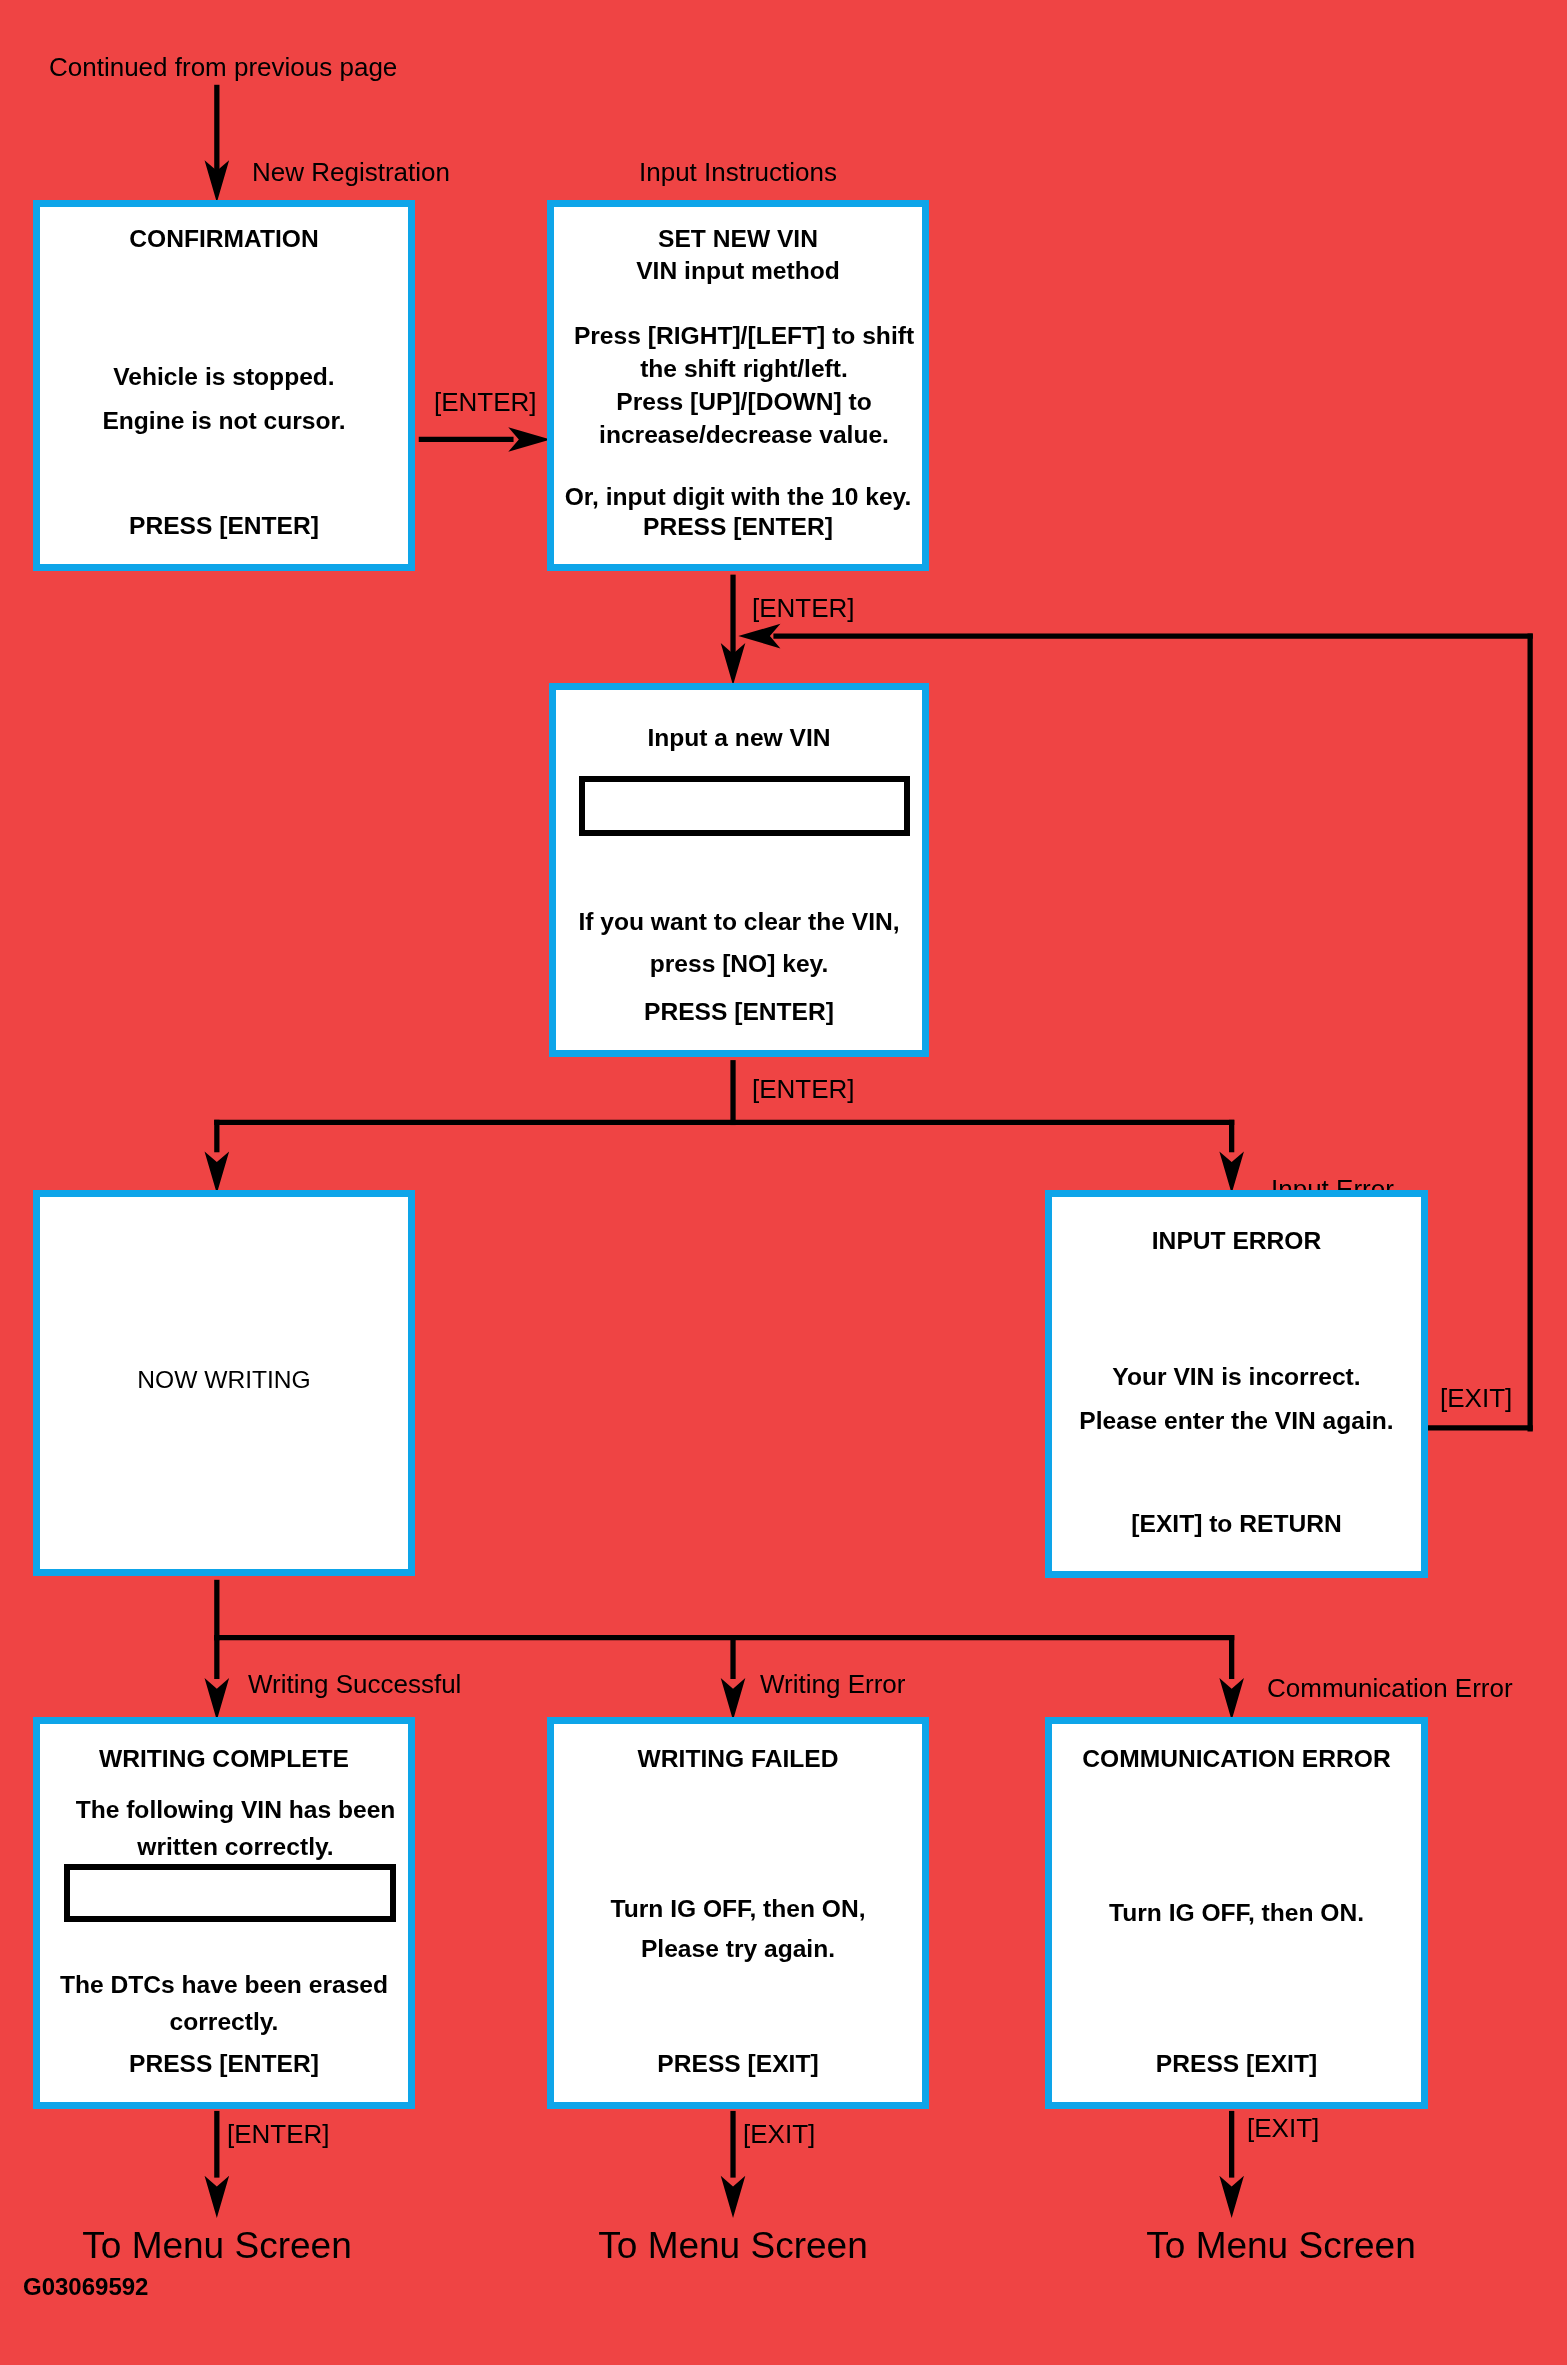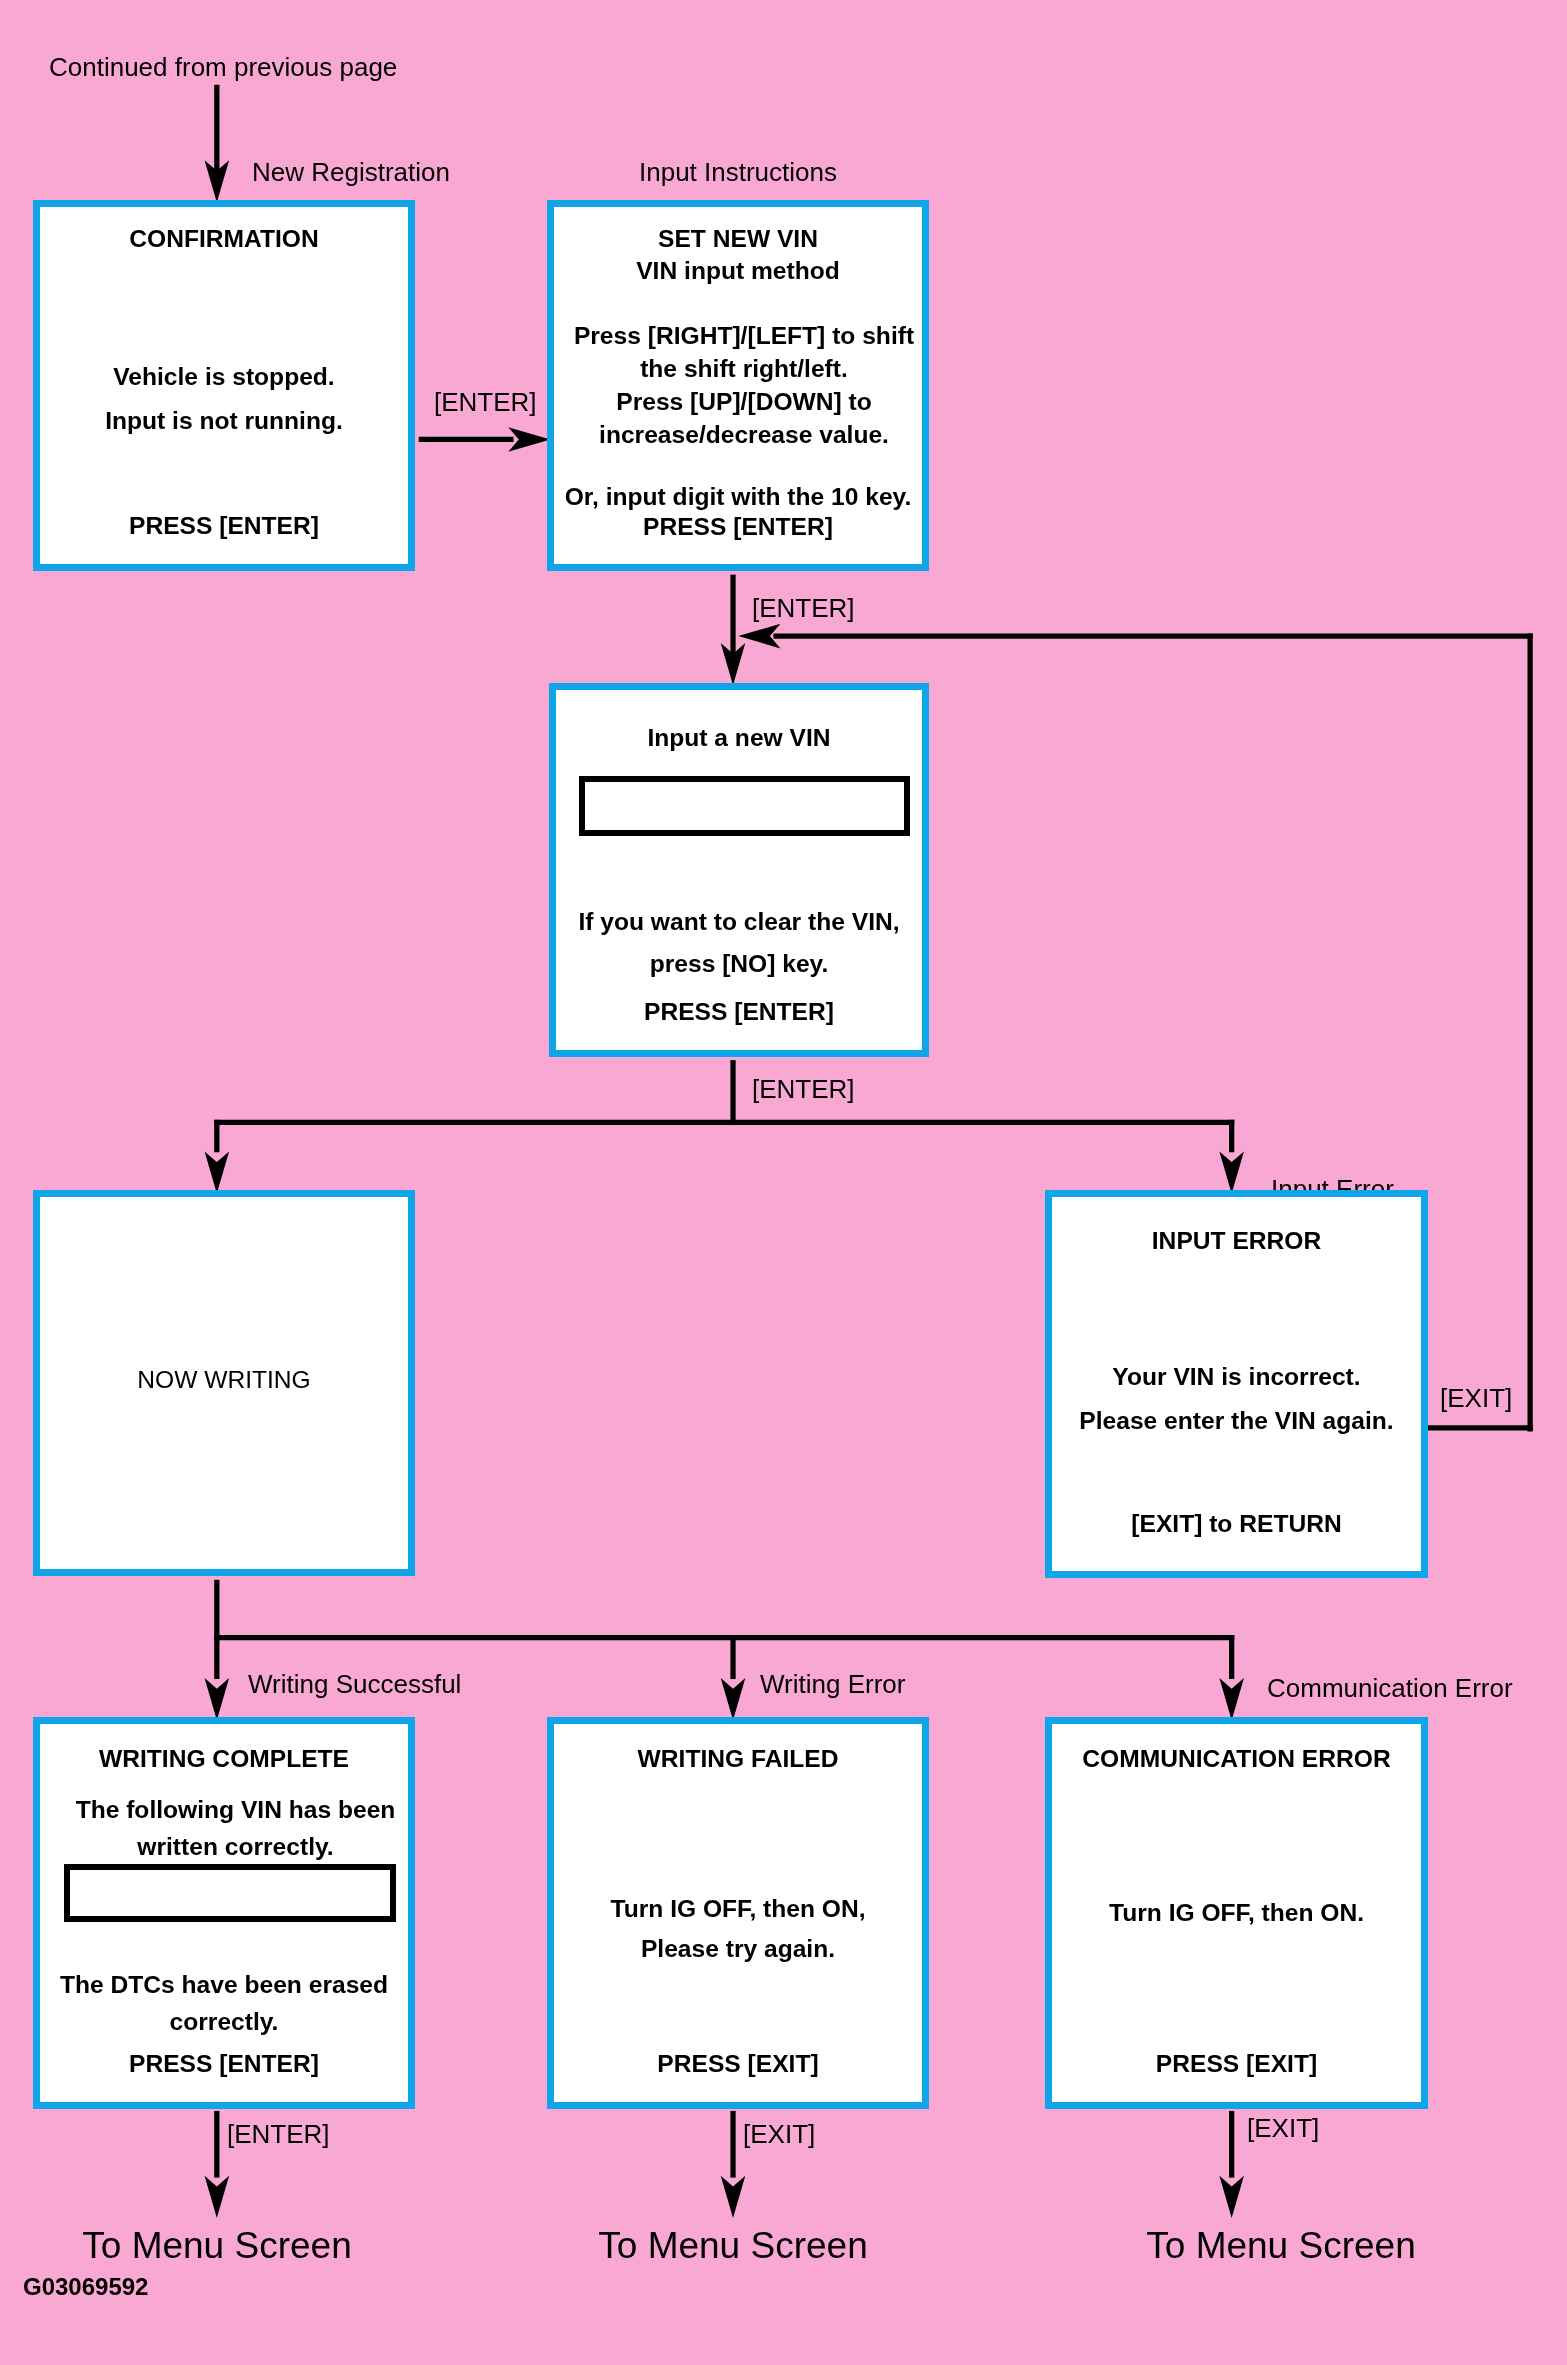--- a/index.html
+++ b/index.html
@@ -1,17 +1,17 @@
 <!DOCTYPE html>
 <html style="font-size:14px"><head>
 <meta charset="utf-8">
 <style>
   html,body{margin:0;padding:0;background:#fff;}
   #stage{
-    position:relative;width:1567px;height:2366px;background:#f9a8d4;
+    position:relative;width:1567px;height:2366px;background:#ef4444;
     font-family:"Liberation Sans",sans-serif;color:#000;overflow:hidden;
   }
   #wires{position:absolute;left:0;top:0;width:1567px;height:2366px;}
   #wires line{stroke:#000;stroke-width:6;}
   #wires path{fill:#000;stroke:none;}
   .screen-box{
     position:absolute;border:7px solid #0ea5e9;background:#fff;box-sizing:border-box;
   }
   .bx-text{
     position:absolute;left:0;right:0;text-align:center;
@@ -125,21 +125,21 @@
   <div class="menu-lbl" style="left:50px;top:2225px;">To Menu Screen</div>
   <div class="menu-lbl" style="left:566px;top:2225px;">To Menu Screen</div>
   <div class="menu-lbl" style="left:1114px;top:2225px;">To Menu Screen</div>
 
   <div class="fig-id" style="left:23px;top:2273px;">G03069592</div>
 
   <div class="screen-box" style="left:33px;top:200px;width:382px;height:371px;">
     <div class="bx-text bx-title" style="top:16px;">CONFIRMATION</div>
     <div class="bx-text" style="top:148px;line-height:44px;">
       <div>Vehicle is stopped.</div>
-      <div>Input is not running.</div>
+      <div>Engine is not cursor.</div>
     </div>
     <div class="bx-text" style="bottom:19.3px;">PRESS [ENTER]</div>
   </div>
 
   <div class="screen-box" style="left:547px;top:200px;width:382px;height:371px;">
     <div class="bx-text bx-title" style="top:16px;">
       <div>SET NEW VIN</div>
       <div>VIN input method</div>
     </div>
     <div class="bx-text" style="top:112px;line-height:33px;padding-left:12px;">

